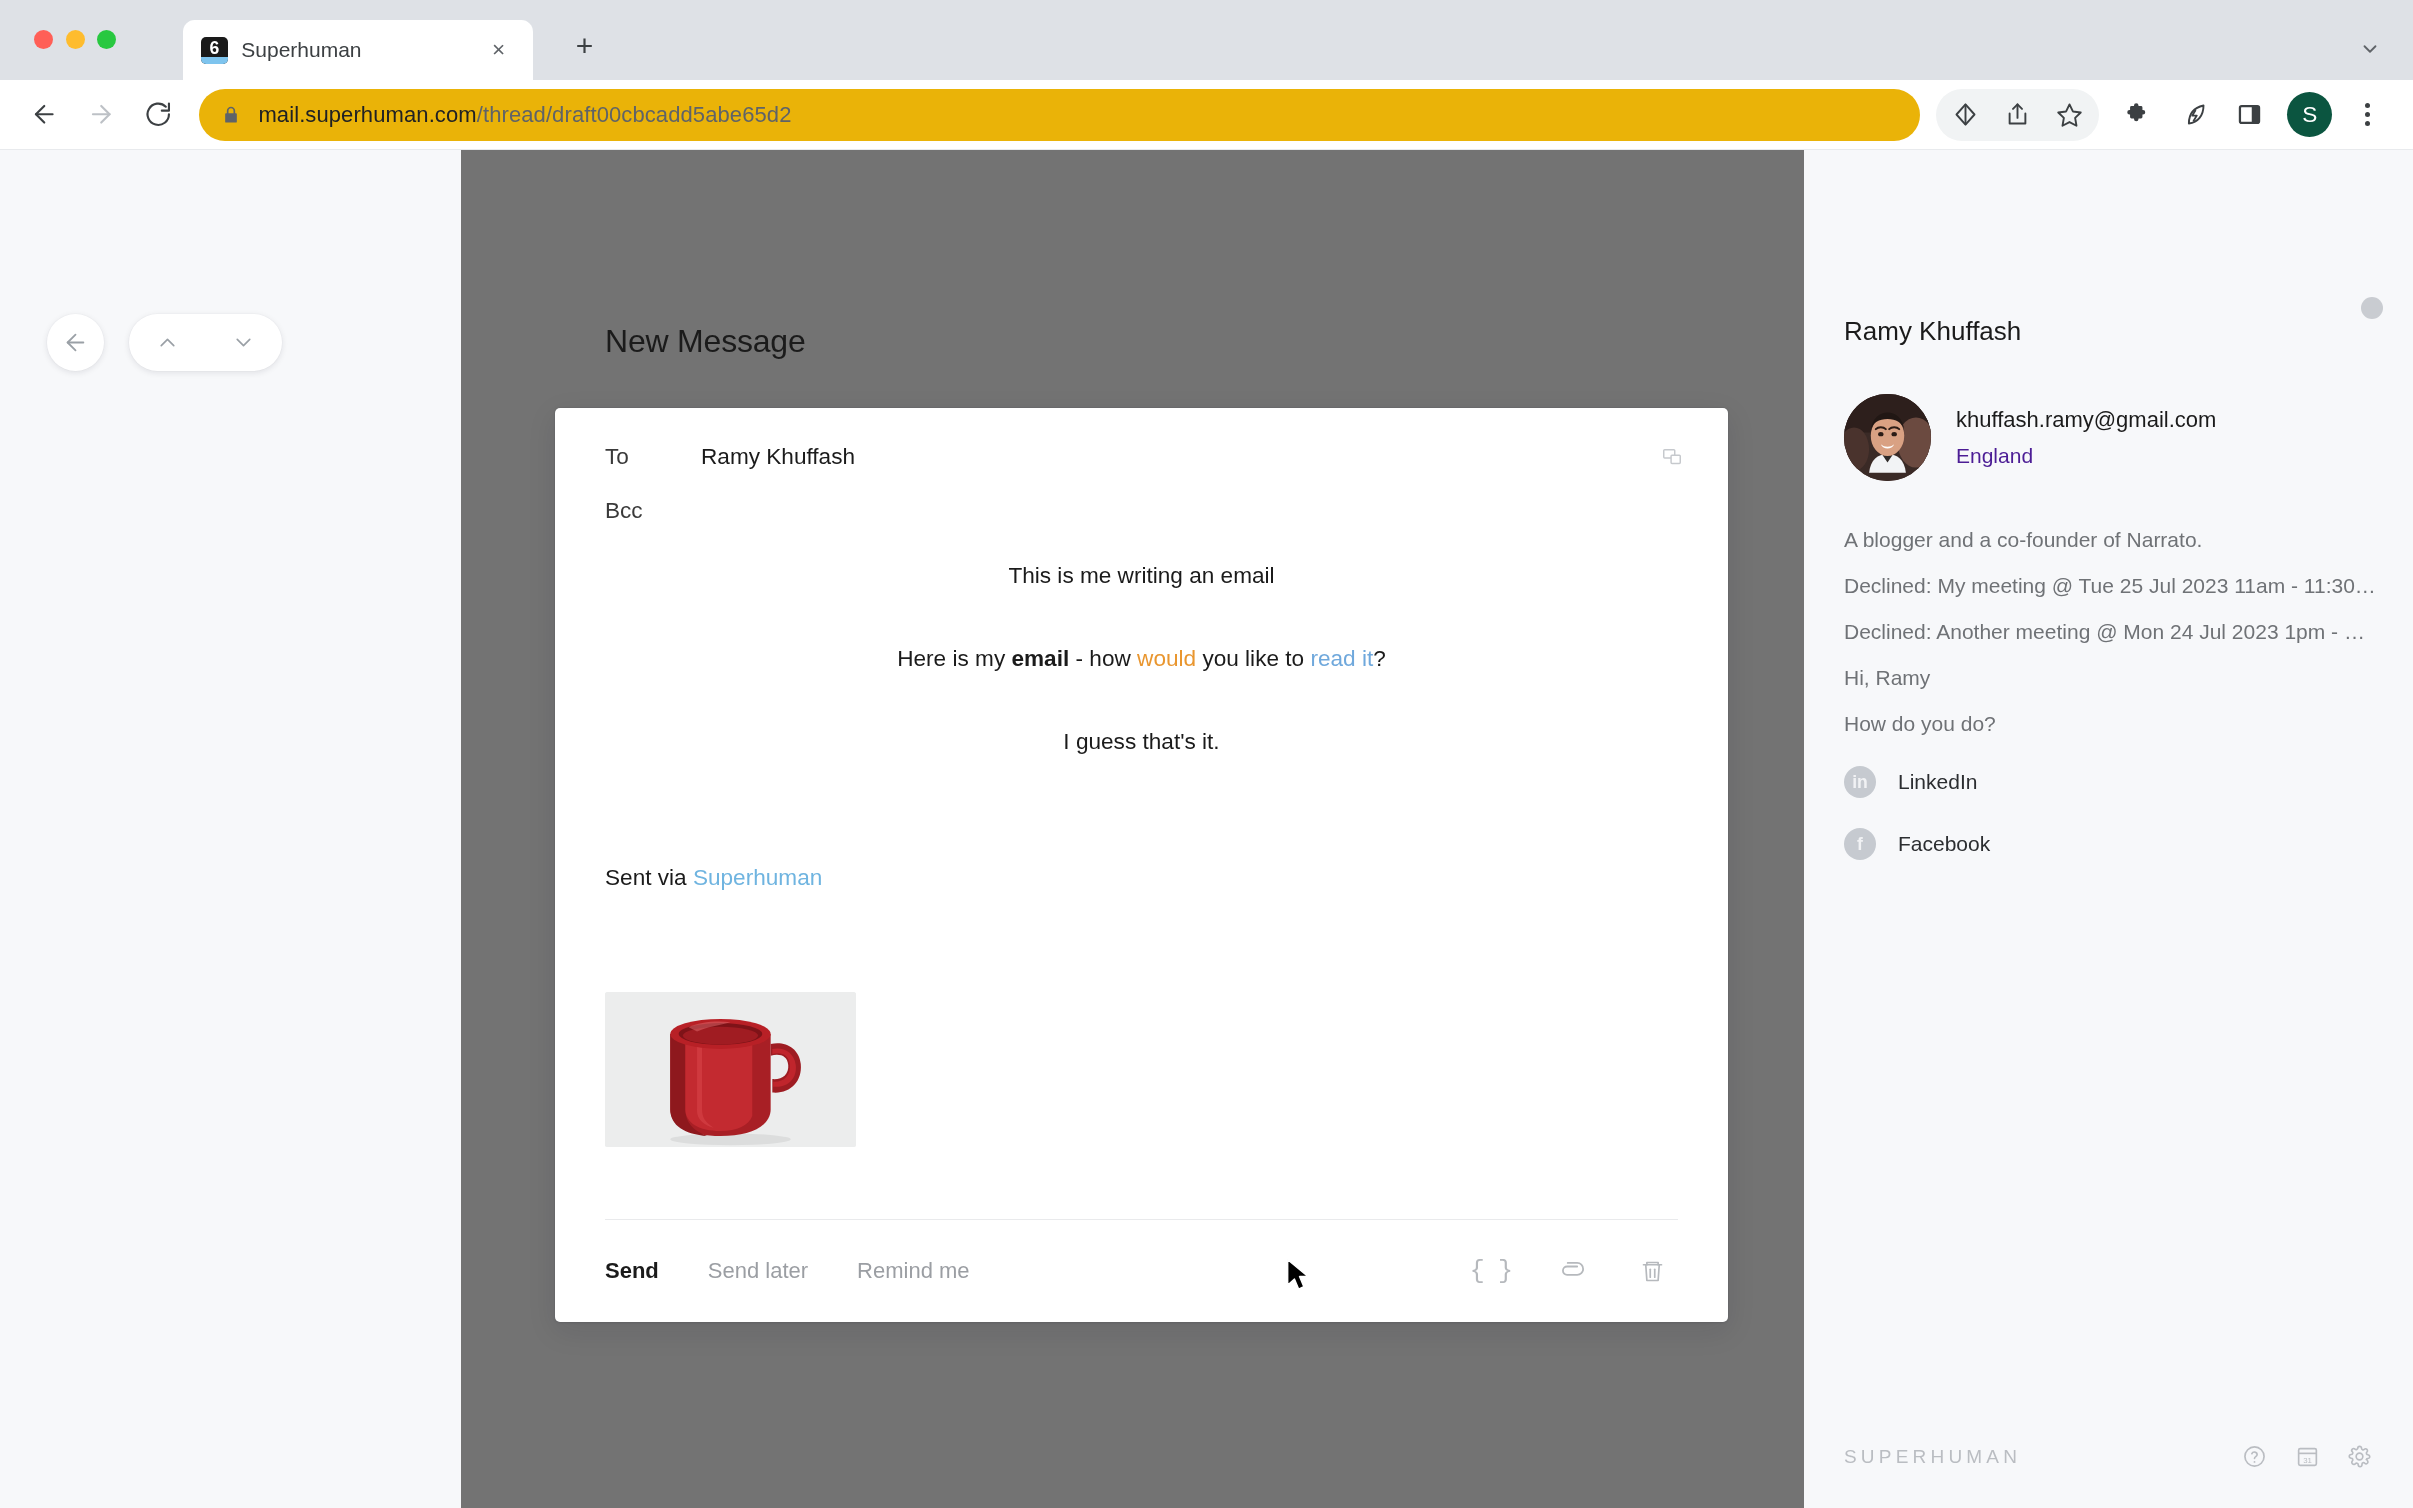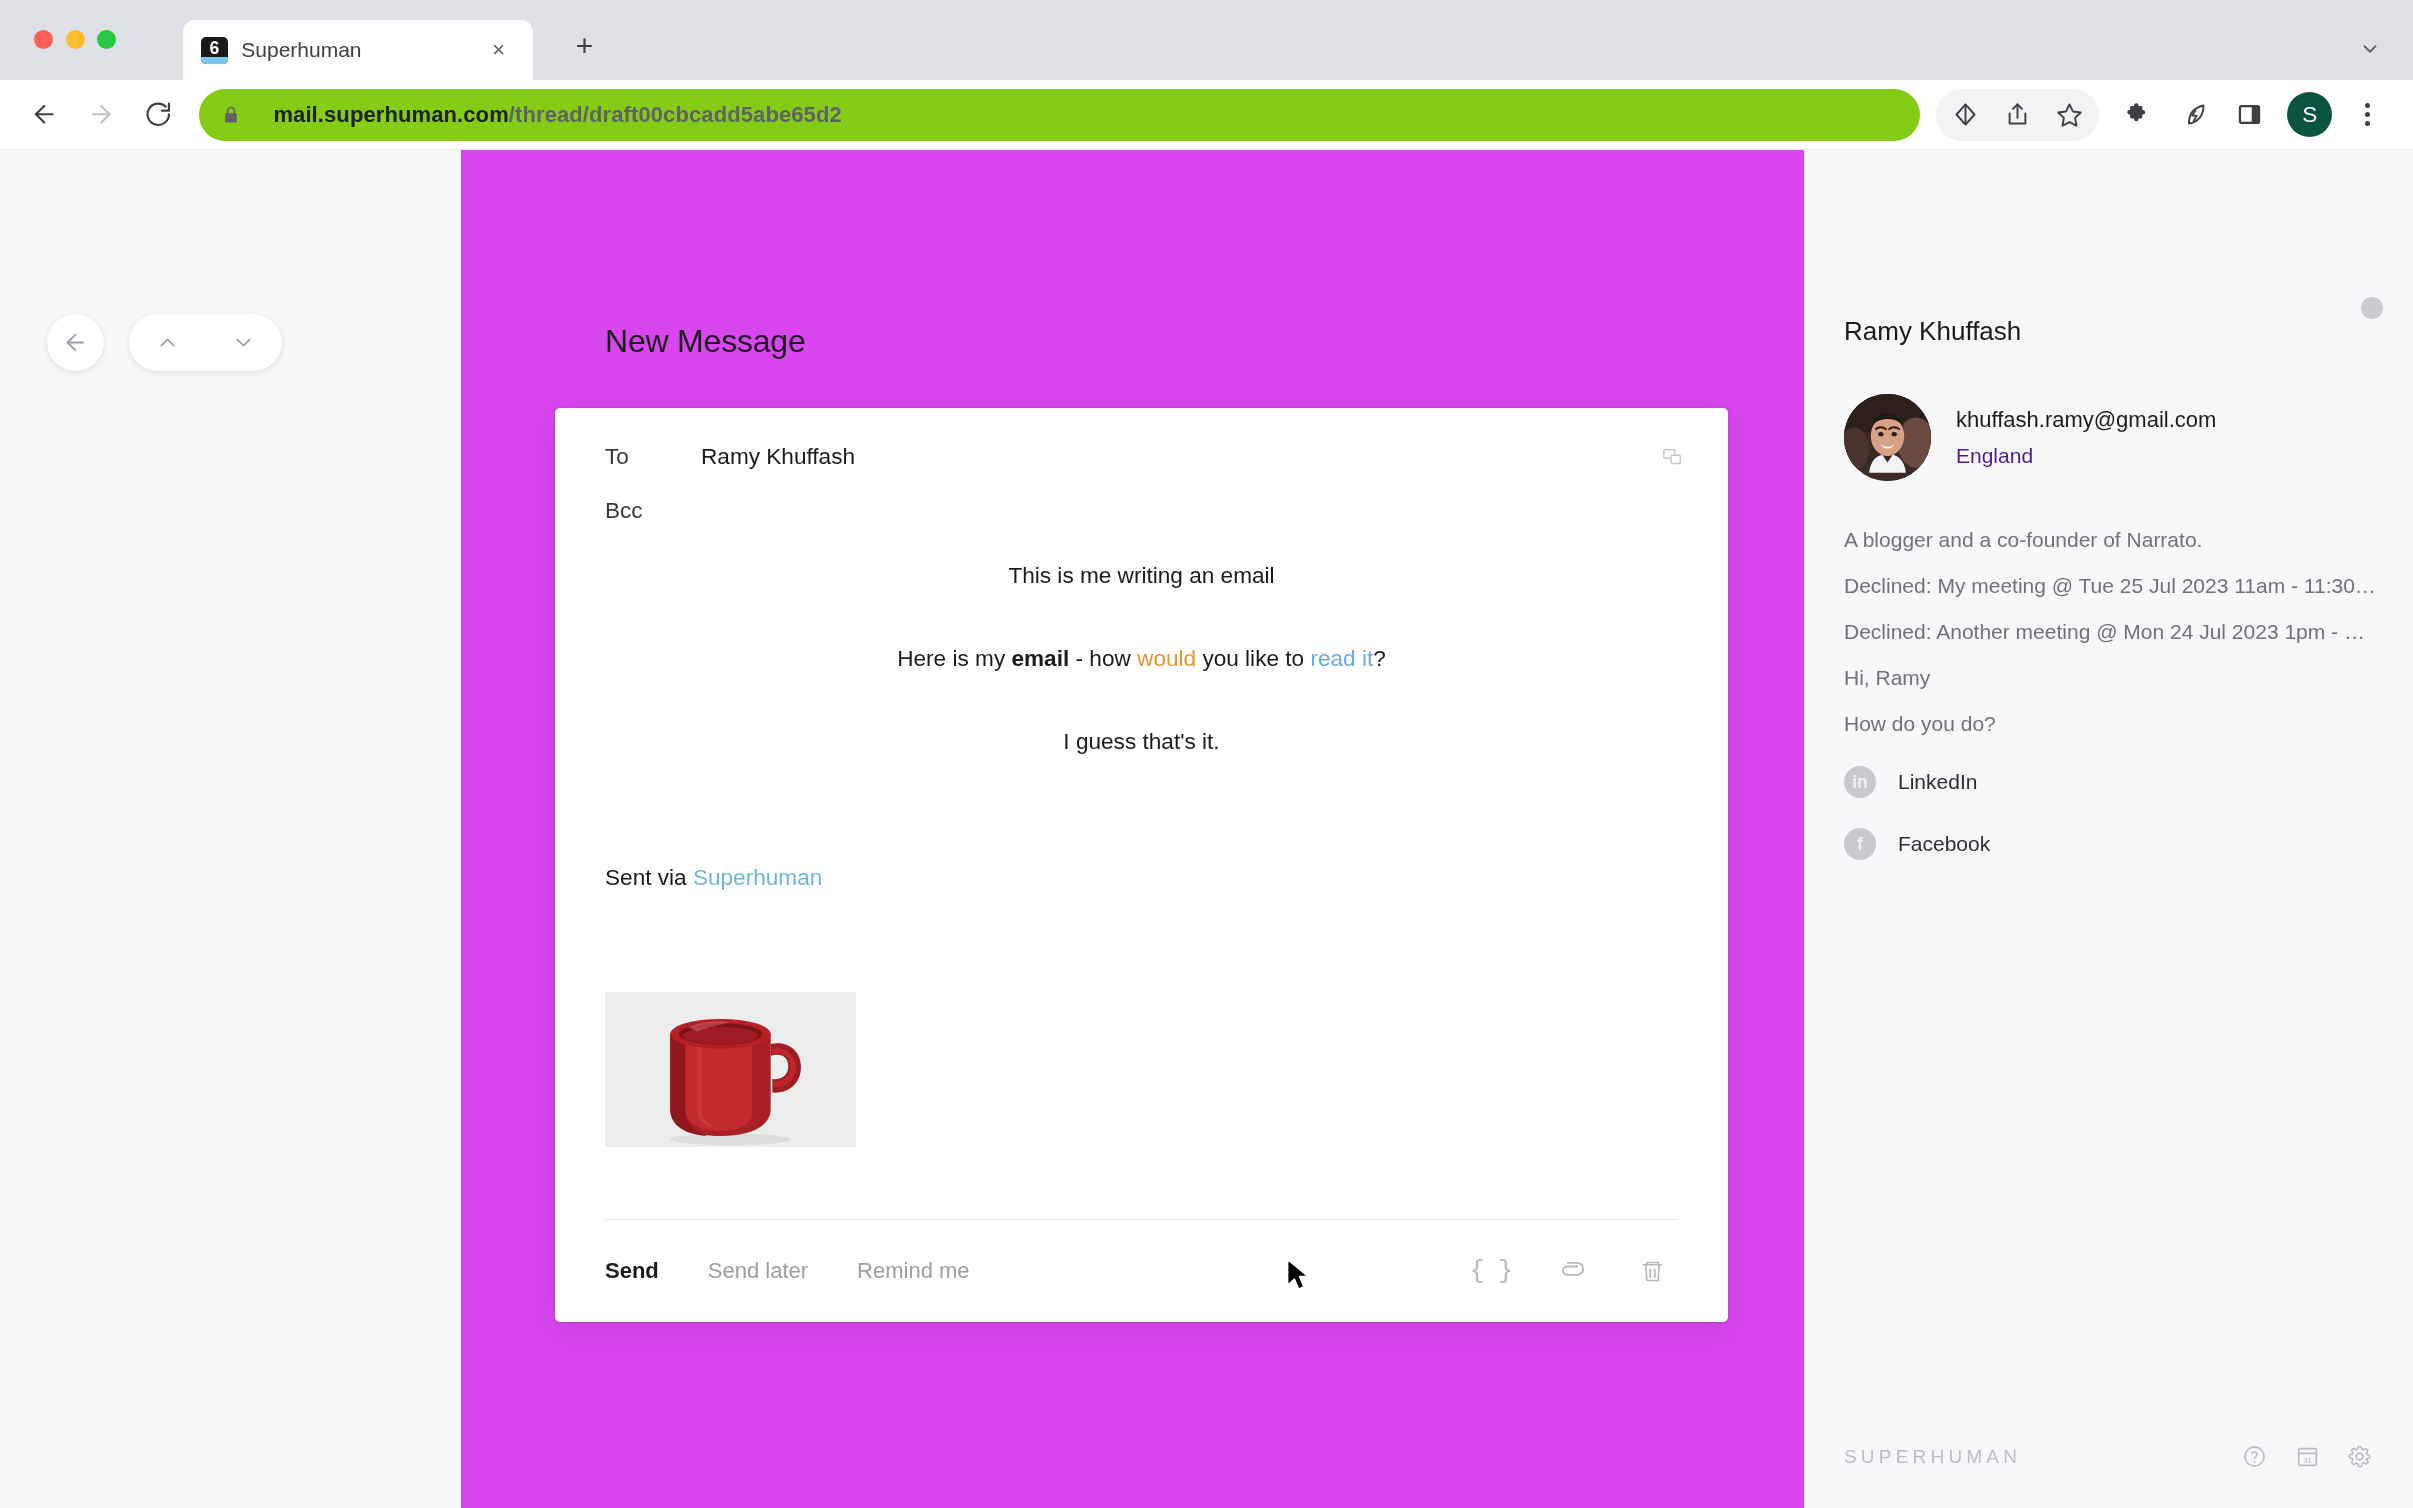--- a/index.html
+++ b/index.html
@@ -99,27 +99,26 @@
     display: flex; align-items: center; justify-content: center;
     border-radius: 50%;
     color: #3c4043;
   }
   .nav-btn.disabled { color: #bdc1c6; }
   .nav-btn svg { display: block; }
 
   .omnibox {
     flex: 1;
     height: 52px;
-    background: #84cc16;
+    background: #eab308;
     border-radius: 26px;
     display: flex; align-items: center;
     padding: 0 22px;
-    gap: 32px;
+    gap: 17px;
     margin: 0 11.7px 0 10px;
-    font-weight: bold;
   }
   .lock-icon { color: #5f6368; display: flex; align-items: center; }
   .url-text {
     font-size: 22px;
     color: #202124;
     letter-spacing: 0.1px;
     white-space: nowrap;
   }
   .url-text .url-dim { color: #5f6368; }
 
@@ -190,21 +189,21 @@
     color: #9aa0a6;
   }
   .pill-half {
     width: 50%; height: 100%;
     display: flex; align-items: center; justify-content: center;
   }
 
   
   .center {
     flex: 1;
-    background: #d946ef;
+    background: #737373;
     position: relative;
     overflow: hidden;
   }
   .compose-title {
     position: absolute;
     left: 144px; top: 173px;
     font-size: 32px;
     color: #1b1b1b;
     font-weight: 400;
     letter-spacing: -0.2px;

